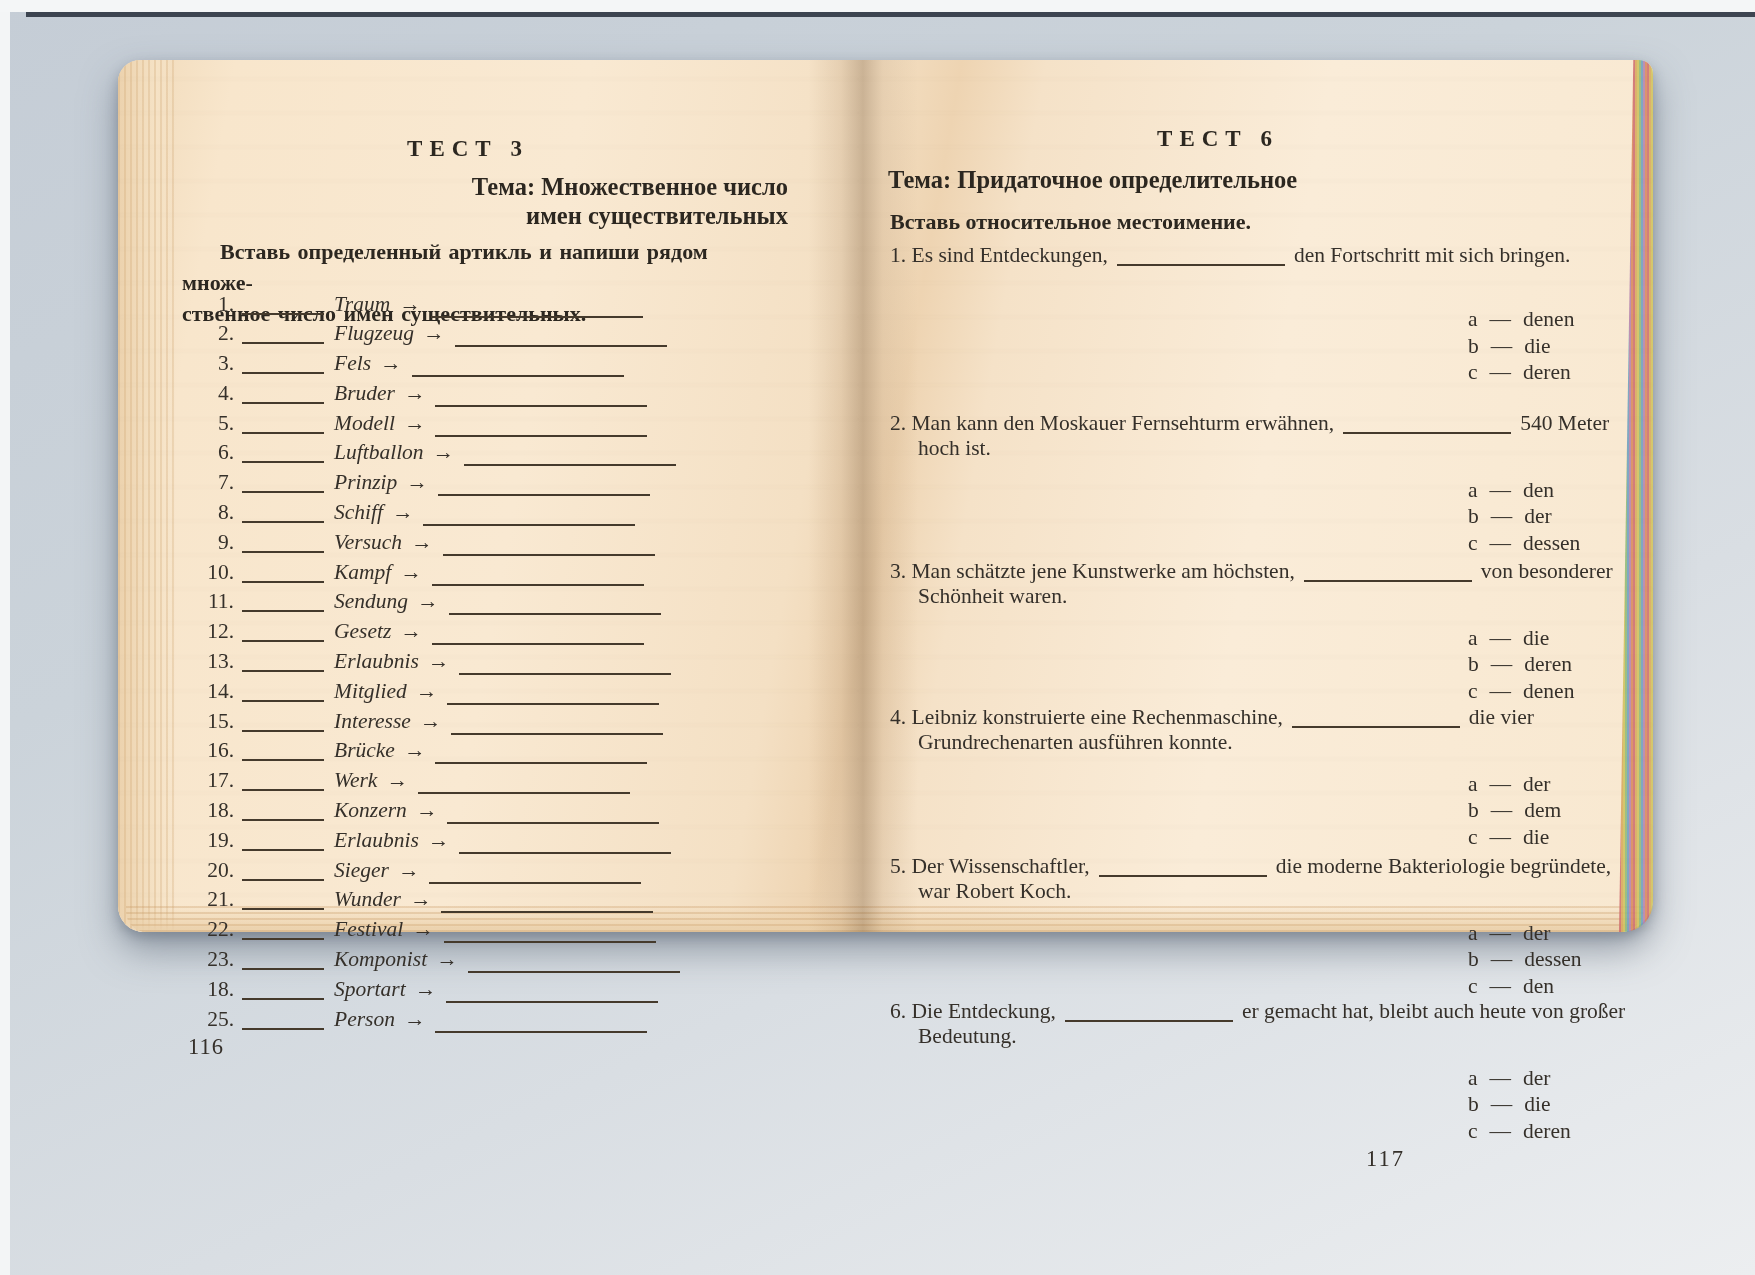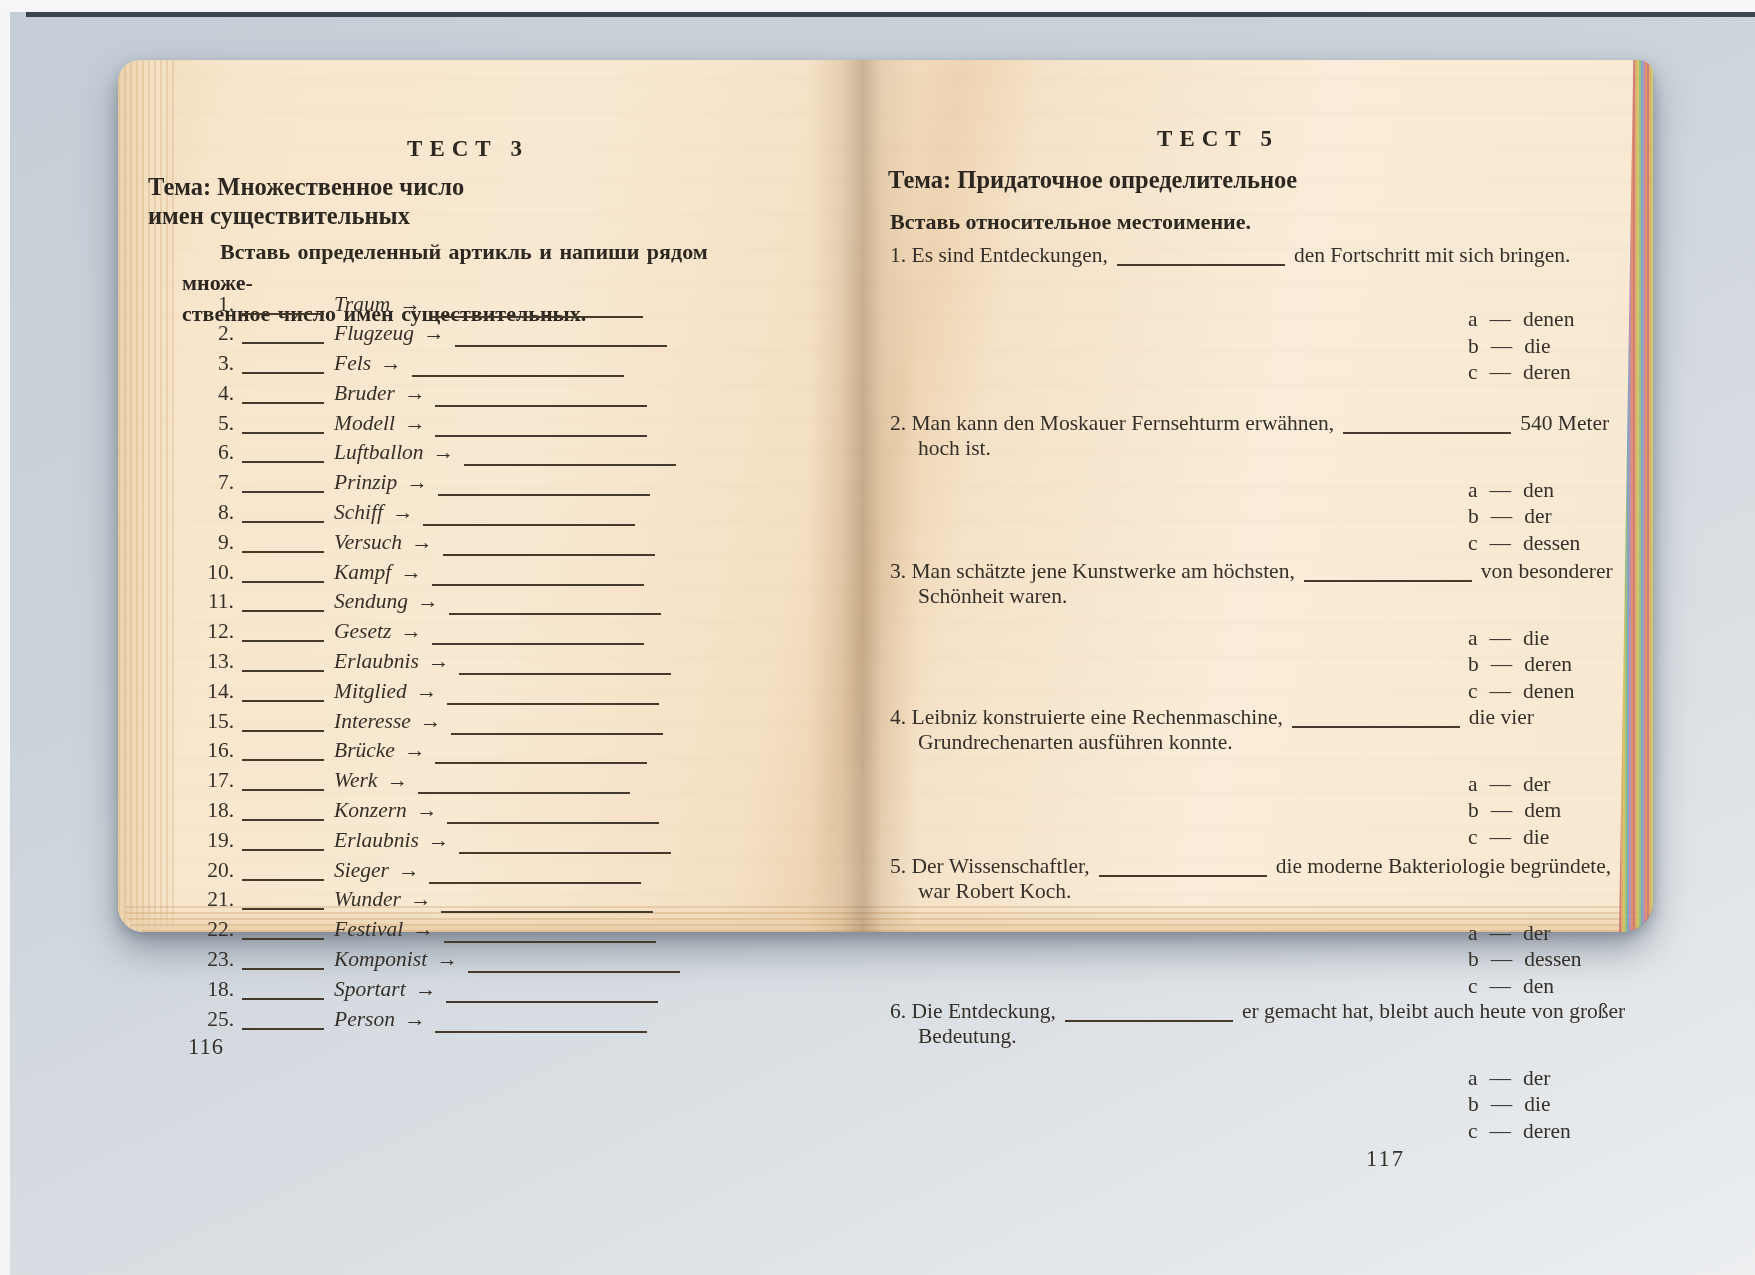--- a/index.html
+++ b/index.html
@@ -48,21 +48,21 @@
   .page{position:absolute;top:0;height:100%;}
   .page.left{left:0;width:740px;}
   .page.right{left:740px;width:795px;}
   .ghosting{position:absolute;inset:0;opacity:.06;pointer-events:none;
     background:repeating-linear-gradient(180deg,rgba(90,70,40,.0) 0 18px,rgba(90,70,40,.5) 18px 20px,rgba(90,70,40,0) 20px 34px);
     filter:blur(2px);}
 
   
   .lp-head{position:absolute;left:60px;top:76px;width:580px;text-align:center;
     font-weight:bold;font-size:23px;letter-spacing:7px;color:#2c2720;}
-  .lp-topic{position:absolute;left:30px;top:112px;width:640px;text-align:left;
+  .lp-topic{position:absolute;left:30px;top:112px;width:640px;text-align:right;
     font-weight:bold;font-size:24.5px;line-height:29px;color:#2c2720;}
   .lp-instr{position:absolute;left:64px;top:176px;width:592px;font-weight:bold;
     font-size:22px;line-height:31px;color:#2c2720;word-spacing:2px;}
   .lp-instr .l1{display:block;text-indent:38px;}
   .lp-instr .l2{display:block;}
   .lp-list{position:absolute;left:64px;top:227px;width:620px;font-size:21.5px;}
   .lp-item{height:29.8px;line-height:29.8px;white-space:nowrap;}
   .num{display:inline-block;width:52px;text-align:right;}
   .blank{display:inline-block;border-bottom:2px solid #453a2c;height:1em;position:relative;}
   .blank.short{width:82px;margin-left:8px;top:4px;}
@@ -220,21 +220,21 @@
         <div class="lp-item">
           <span class="num">25.</span><span class="blank short"></span><span class="word">Person</span><span class="arrow-glyph"></span><span class="blank long"></span>
         </div>
       </div>
 
     <div class="lp-pagenum">116</div>
   </div>
 
   <div class="page right">
     <div class="ghosting"></div>
-    <div class="rp-head">ТЕСТ 5</div>
+    <div class="rp-head">ТЕСТ 6</div>
     <div class="rp-topic">Тема: Придаточное определительное</div>
     <div class="rp-instr">Вставь относительное местоимение.</div>
 
     <div>
 
         <div class="q">
           <p class="qtext">
             <span>1.</span>
             <span>Es sind Entdeckungen,</span><span class="qblank"></span><span>den Fortschritt mit sich bringen.</span>
           </p>

